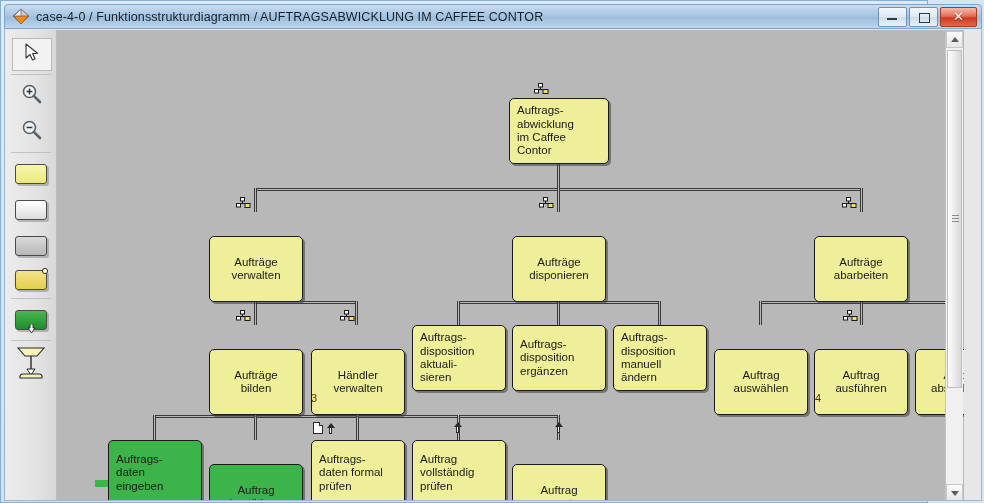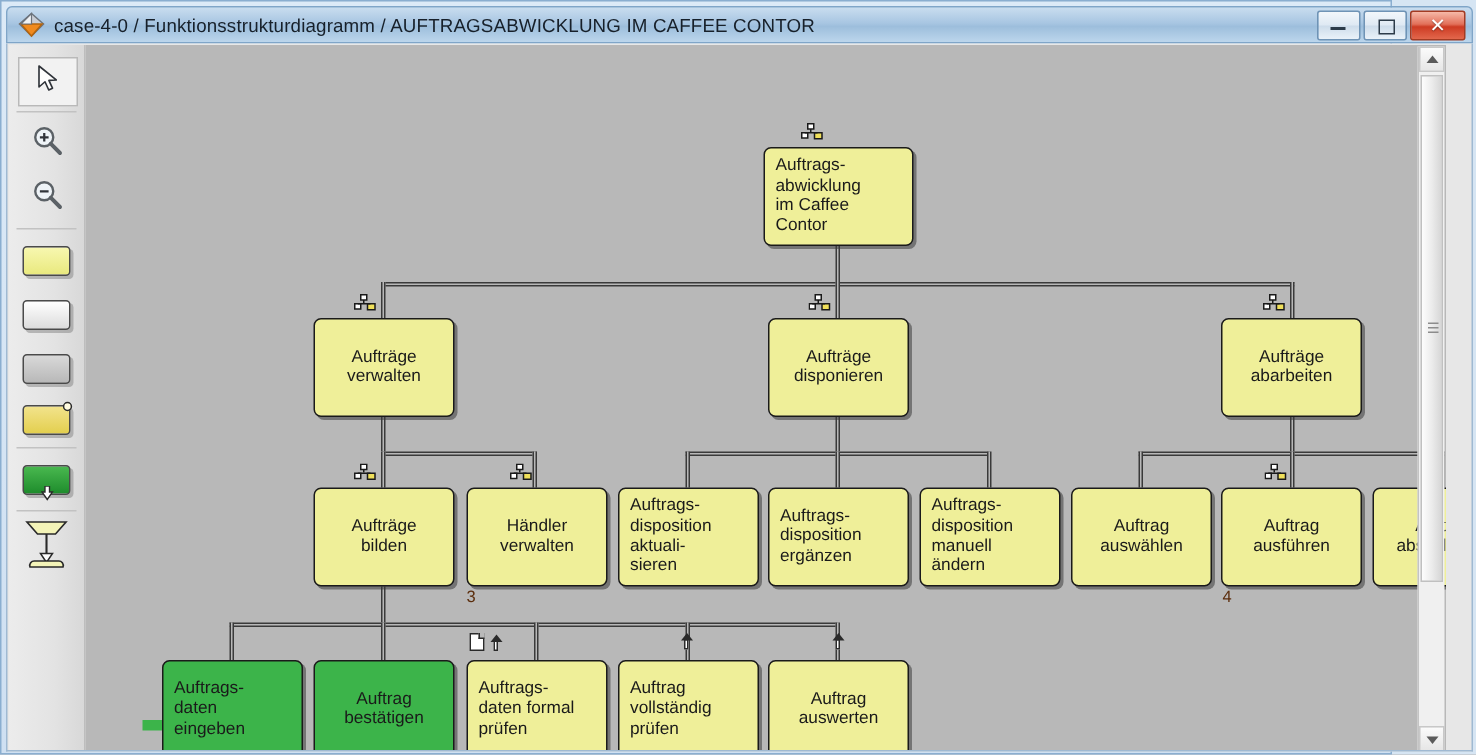--- a/index.html
+++ b/index.html
@@ -101,21 +101,21 @@
   .diagram{position:absolute;left:0;top:0;width:890px;height:470px;}
   .fnode{
     position:absolute;border:1px solid #1a1a1a;border-radius:5px;box-sizing:border-box;
     box-shadow:2px 2px 0 rgba(60,60,60,.55);
     color:#1a1a1a;font-size:11.5px;line-height:13.4px;
     padding:5px 7px;display:flex;flex-direction:column;justify-content:center;
     white-space:pre-line;
   }
   .fnode.yellow{background:#efef99;}
   .fnode.green{background:#3cb44a;}
-  .fnode.center{align-items:center;text-align:center;}
+  .fnode.center{align-items:center;text-align:center;margin-top:24px;}
   .fnode.left{align-items:flex-start;text-align:left;}
   .conn{position:absolute;border-color:#3a3a3a;box-sizing:border-box;}
   .conn.vline{width:3px;border-left:1px solid #3a3a3a;border-right:1px solid #3a3a3a;background:#b8b8b8;}
   .conn.hline{height:3px;border-top:1px solid #3a3a3a;border-bottom:1px solid #3a3a3a;background:#b8b8b8;}
   .hier-icon{position:absolute;width:15px;height:12px;}
   .marker{position:absolute;font-size:11px;color:#5b2d0c;}
   .badge-row{position:absolute;display:flex;gap:3px;align-items:center;}
   .doc-ico{width:8px;height:10px;border:1px solid #2a2a2a;background:#fff;position:relative;}
   .doc-ico:after{content:"";position:absolute;right:-1px;top:-1px;width:3px;height:3px;
     background:#b8b8b8;border-left:1px solid #2a2a2a;border-bottom:1px solid #2a2a2a;}

